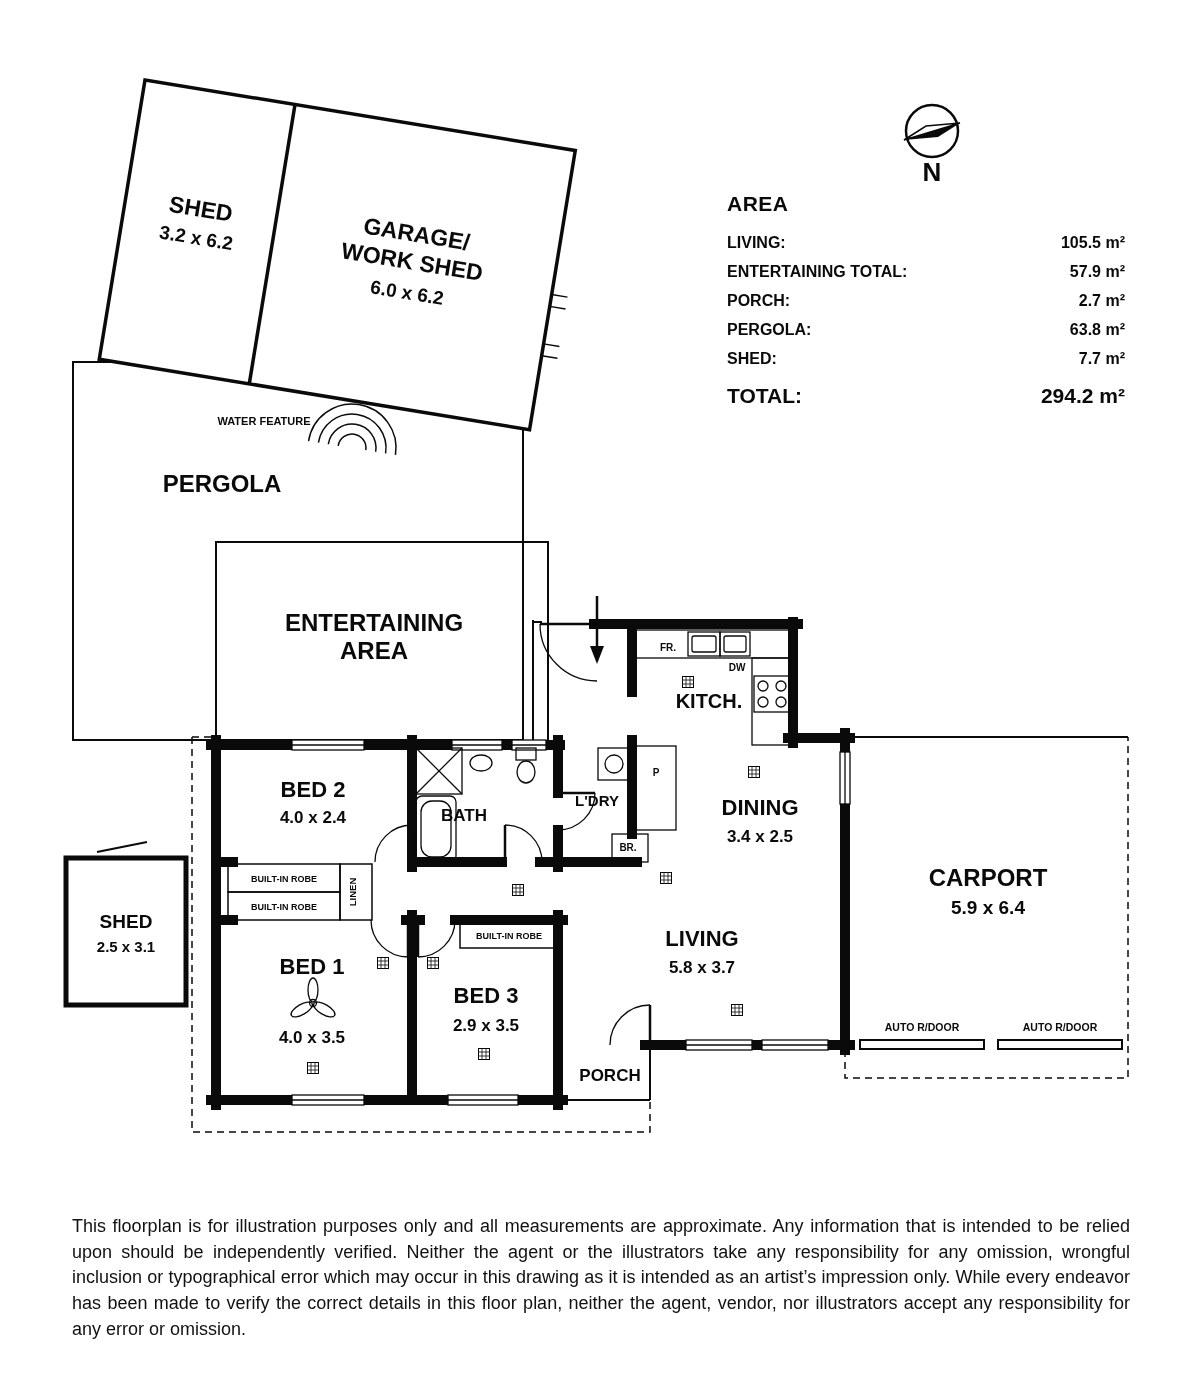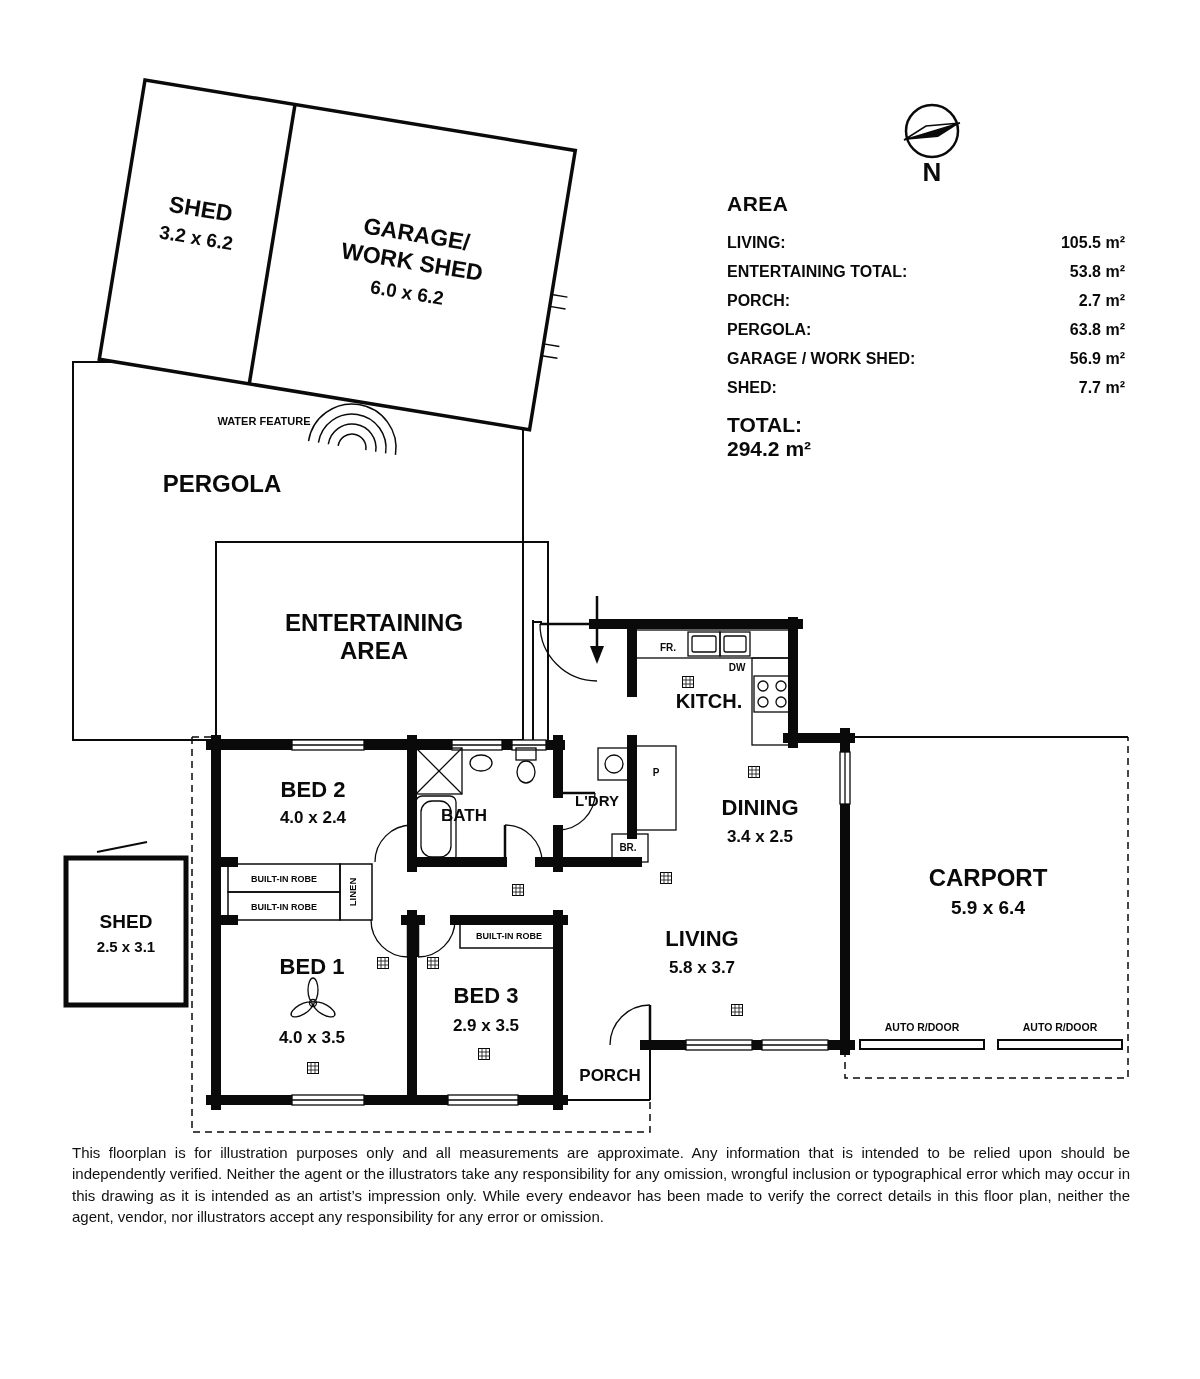--- a/index.html
+++ b/index.html
@@ -3,22 +3,22 @@
 <meta charset="utf-8">
 <style>
   html,body{margin:0;padding:0;background:#fff;}
   #page{position:relative;width:1200px;height:1379px;background:#fff;overflow:hidden;
         font-family:"Liberation Sans",sans-serif;color:#0a0a0a;}
   #plan-svg{position:absolute;left:0;top:0;}
   svg text{font-family:"Liberation Sans",sans-serif;font-weight:bold;fill:#0a0a0a;}
   .area-table{position:absolute;left:727px;top:192px;width:398px;}
   .area-title{font-size:21px;font-weight:bold;letter-spacing:.5px;margin-bottom:12px;}
   .area-row{display:flex;justify-content:space-between;font-size:16px;font-weight:bold;line-height:29px;}
-  .area-total{display:flex;justify-content:space-between;font-size:21px;font-weight:bold;margin-top:11px;flex-direction:column;}
-  .disclaimer{position:absolute;left:72px;top:1142px;width:1058px;font-size:15px;
+  .area-total{display:flex;justify-content:space-between;font-size:21px;font-weight:bold;margin-top:11px;}
+  .disclaimer{position:absolute;left:72px;top:1214px;width:1058px;font-size:18px;
               line-height:1.43;text-align:justify;color:#111;}
 </style>
 </head>
 <body>
 
 <div id="page">
 
   <svg id="plan-svg" width="1200" height="1379" viewBox="0 0 1200 1379">
 
     <defs>
@@ -245,33 +245,29 @@
   </svg>
 
   <div class="area-table">
     <div class="area-title">AREA</div>
     <div class="area-row">
       <span>LIVING:</span>
       <span>105.5 m²</span>
     </div>
     <div class="area-row">
       <span>ENTERTAINING TOTAL:</span>
-      <span>53.8 m²</span>
+      <span>57.9 m²</span>
     </div>
     <div class="area-row">
       <span>PORCH:</span>
       <span>2.7 m²</span>
     </div>
     <div class="area-row">
       <span>PERGOLA:</span>
       <span>63.8 m²</span>
-    </div>
-    <div class="area-row">
-      <span>GARAGE / WORK SHED:</span>
-      <span>56.9 m²</span>
     </div>
     <div class="area-row">
       <span>SHED:</span>
       <span>7.7 m²</span>
     </div>
     <div class="area-total">
       <span>TOTAL:</span>
       <span>294.2 m²</span>
     </div>
   </div>

